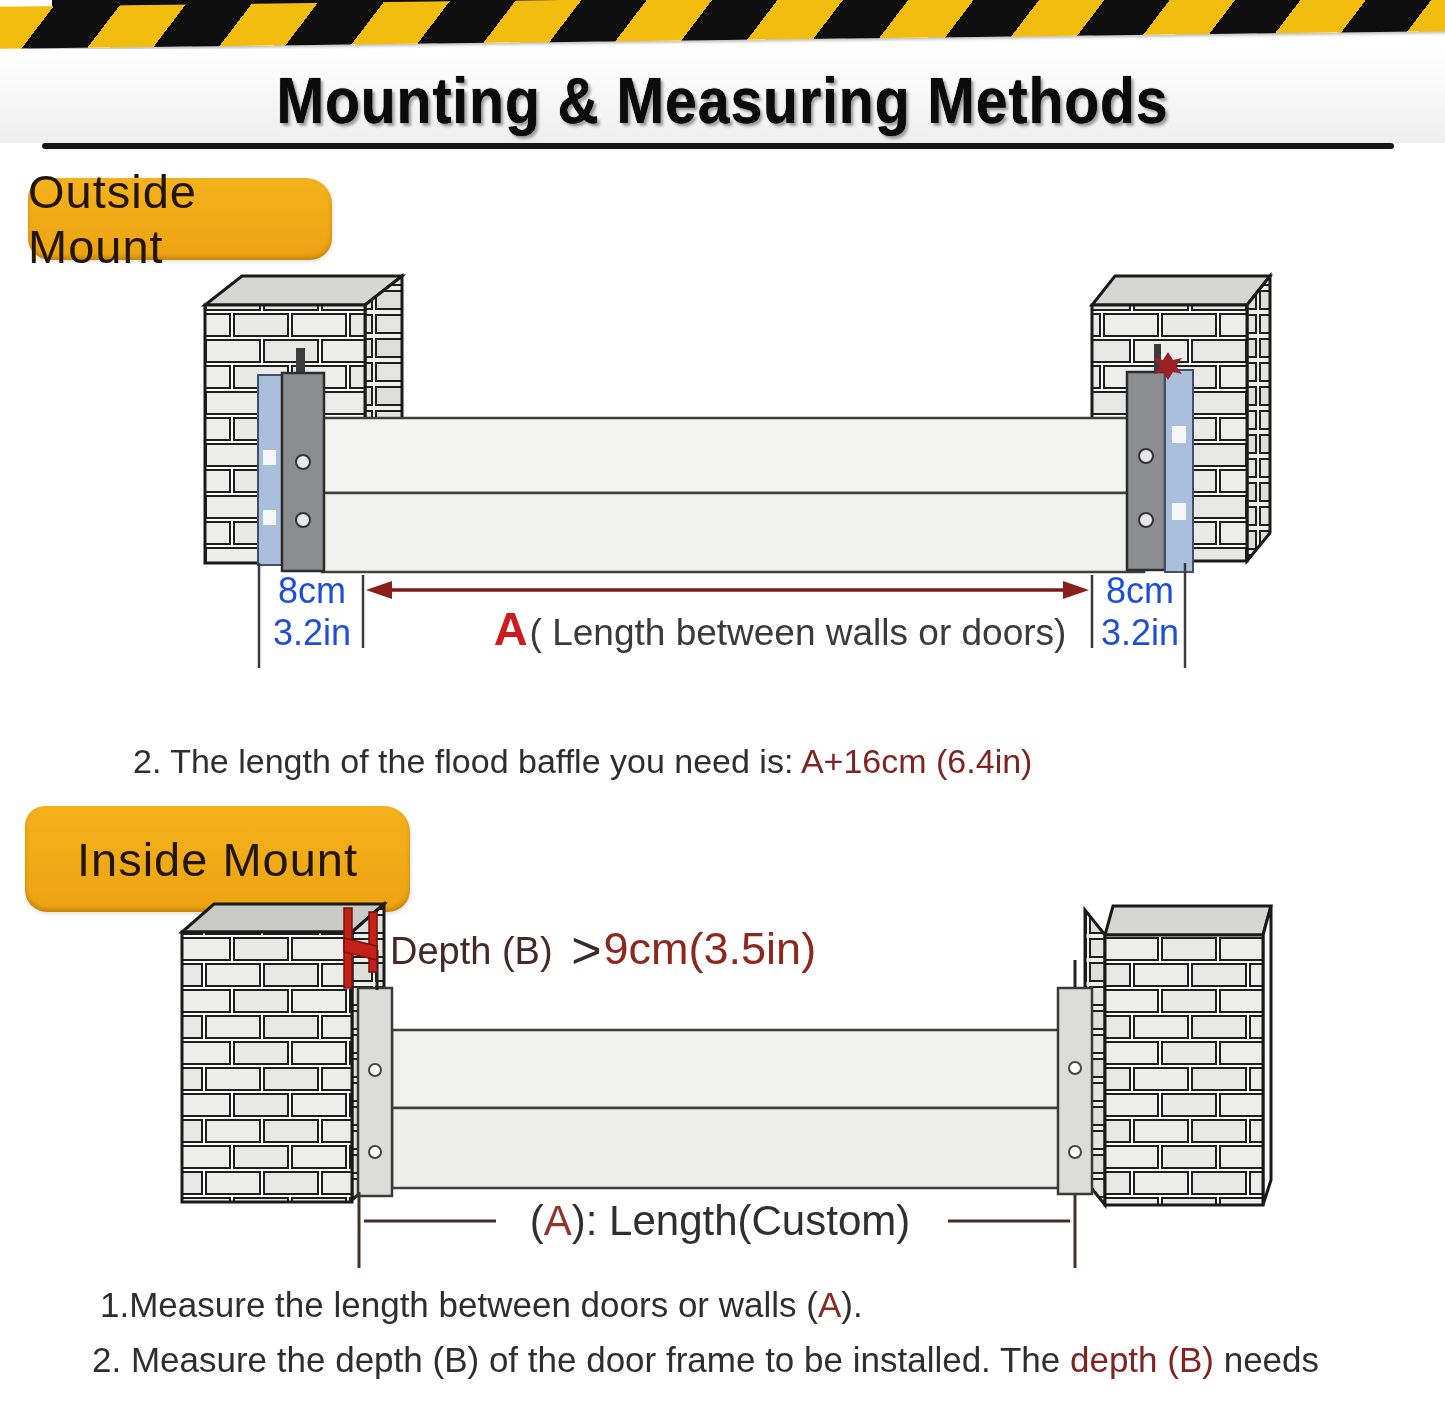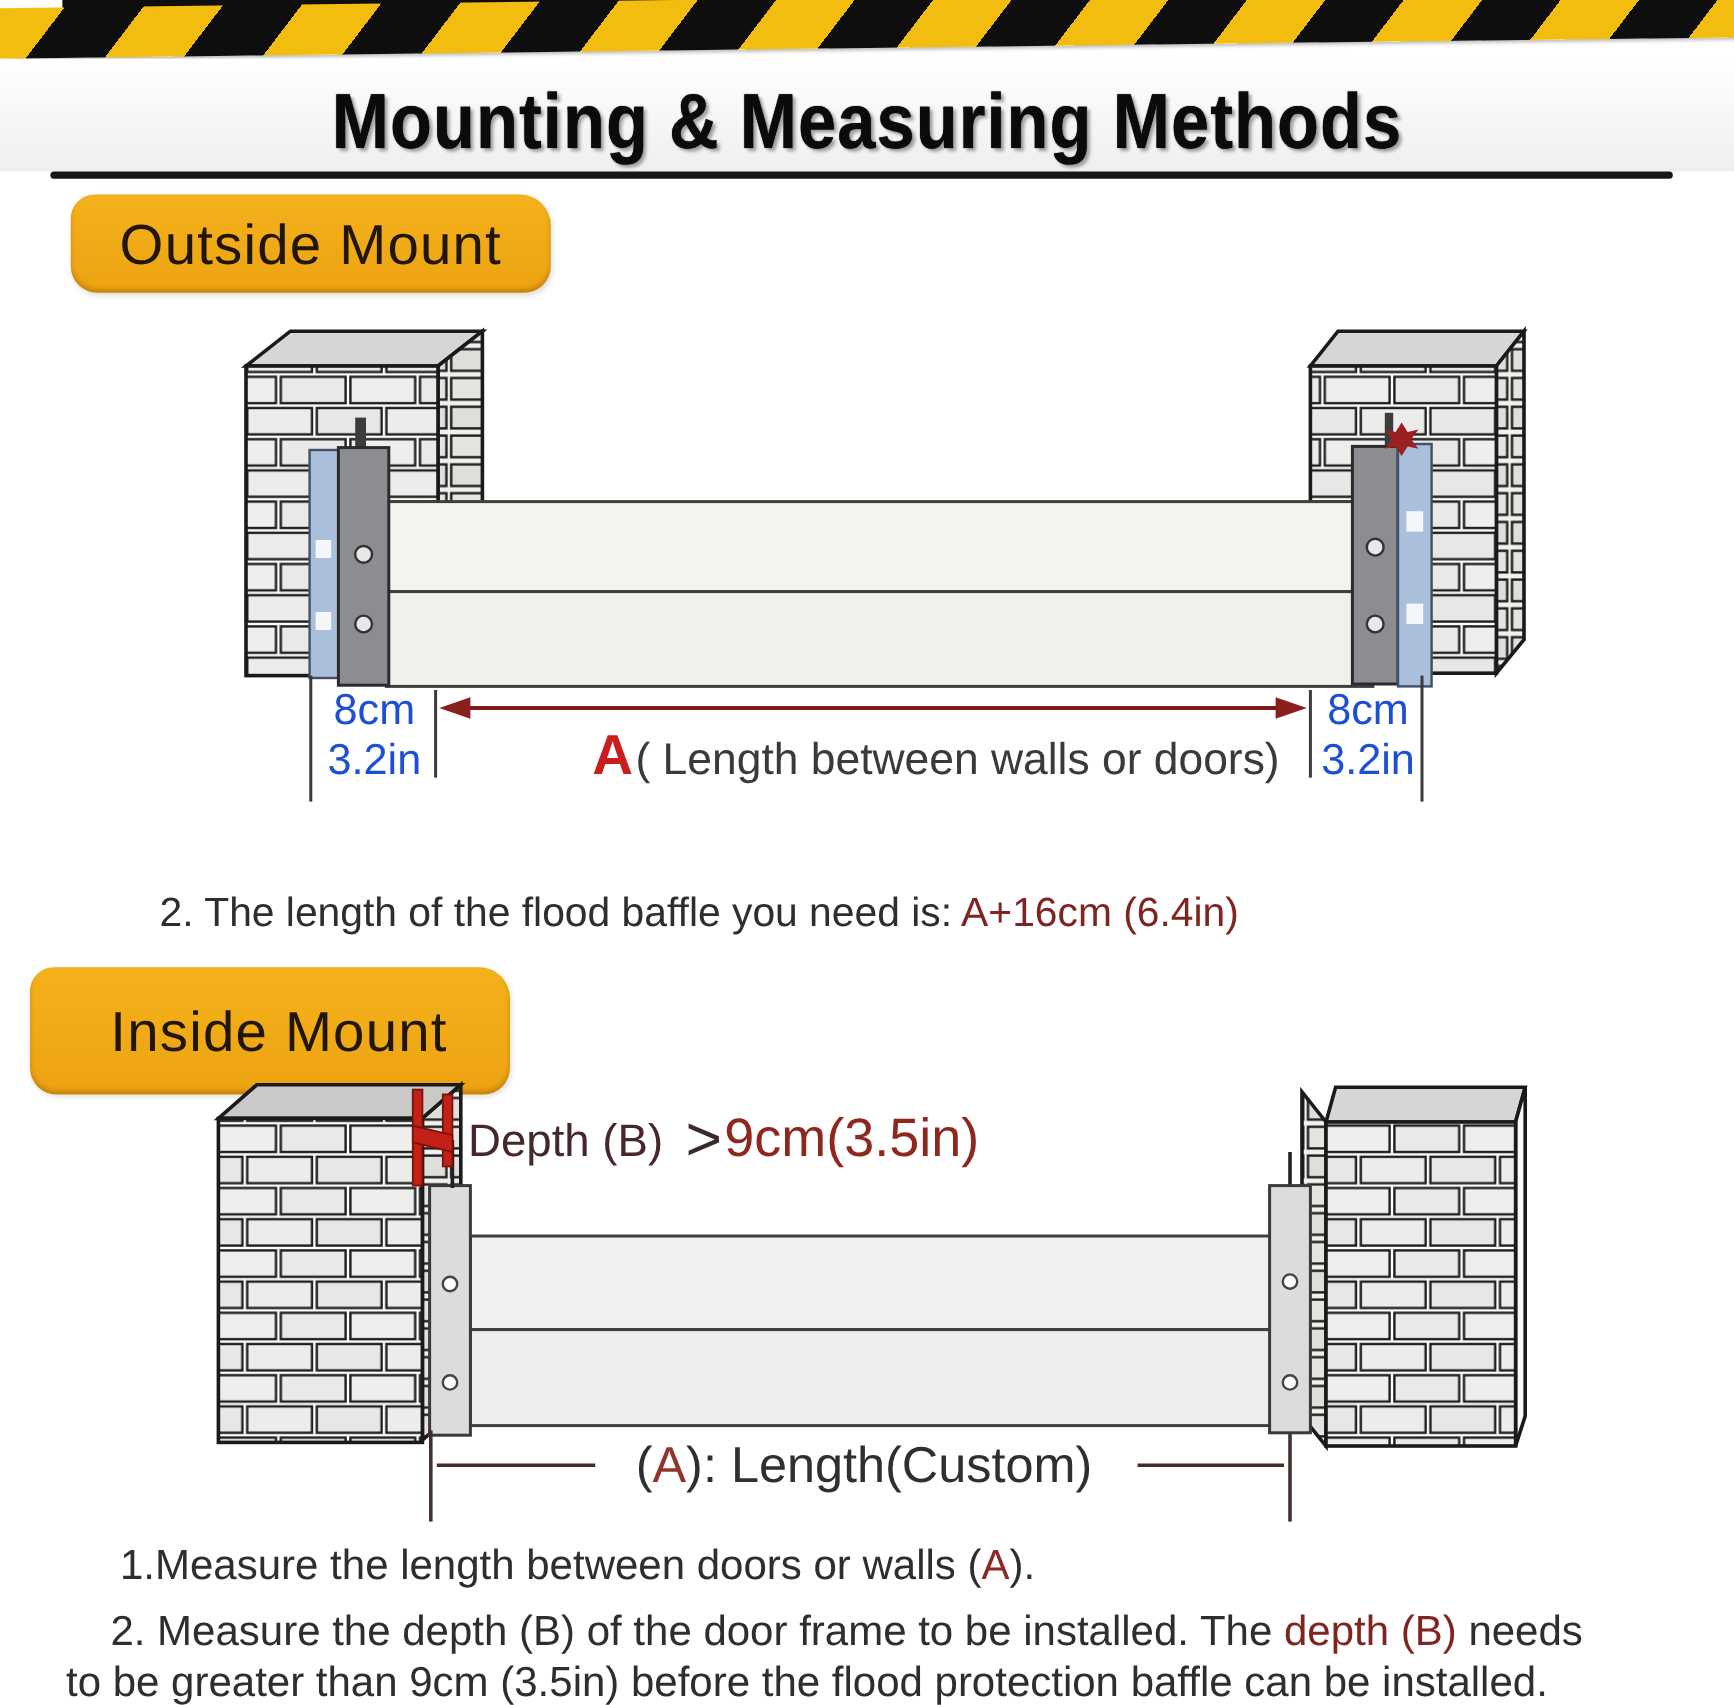--- a/index.html
+++ b/index.html
@@ -30,22 +30,22 @@
   }
   .title-underline{position:absolute; left:42px; top:143px; width:1352px; height:6px; background:#161616; border-radius:3px;}
   
   .badge{
     position:absolute; display:flex; align-items:center; justify-content:center;
     background:linear-gradient(#f4b21c,#eda312);
     border-radius:20px 26px 22px 22px;
     font-size:47px; color:#211604; letter-spacing:1px;
     box-shadow:inset 0 -3px 4px rgba(120,70,0,0.35), 1px 2px 4px rgba(0,0,0,0.12);
   }
-  #badge-outside{left:28px; top:162px; width:400px; height:82px;margin-left:31px;}
-  #badge-inside{left:25px; top:806px; width:385px; height:106px;padding-left:15px;}
+  #badge-outside{left:28px; top:178px; width:304px; height:82px;}
+  #badge-inside{left:25px; top:806px; width:385px; height:106px;}
   
   .diagram-svg{position:absolute;}
   
   .dim-label{position:absolute; color:#1d4ed8; font-size:36px; text-align:center; white-space:nowrap;}
   .span-label{
     position:absolute; left:430px; top:601px; width:700px; text-align:center;
     font-size:37px; color:#3a3a3a; white-space:nowrap;
   }
   .span-label .big-a{font-size:47px; font-weight:bold; color:#cb1d1d; margin-right:2px;}
   .depth-label{position:absolute; left:390px; top:920px; white-space:nowrap; font-size:38px; color:#46282a;}
@@ -213,17 +213,14 @@
   <div class="len-label">
     <span>(</span><span class="acc">A</span><span>): Length(Custom)</span>
   </div>
 
   <div class="step" style="left:100px; top:1285px; font-size:35px;">
     <span>1.Measure the length between doors or walls (</span><span class="acc-bright">A</span><span>).</span>
   </div>
   <div class="step" style="left:92px; top:1340px; font-size:35px;">
     <span>2. Measure the depth (B) of the door frame to be installed. The </span><span class="acc">depth (B)</span><span> needs</span>
   </div>
-  <div class="step" style="left:55px; top:1382px; font-size:35px;">
-    <span>to be greater than 9cm (3.5in) before the flood protection baffle can be installed.</span>
-  </div>
 
 </div>
 
 </body></html>

